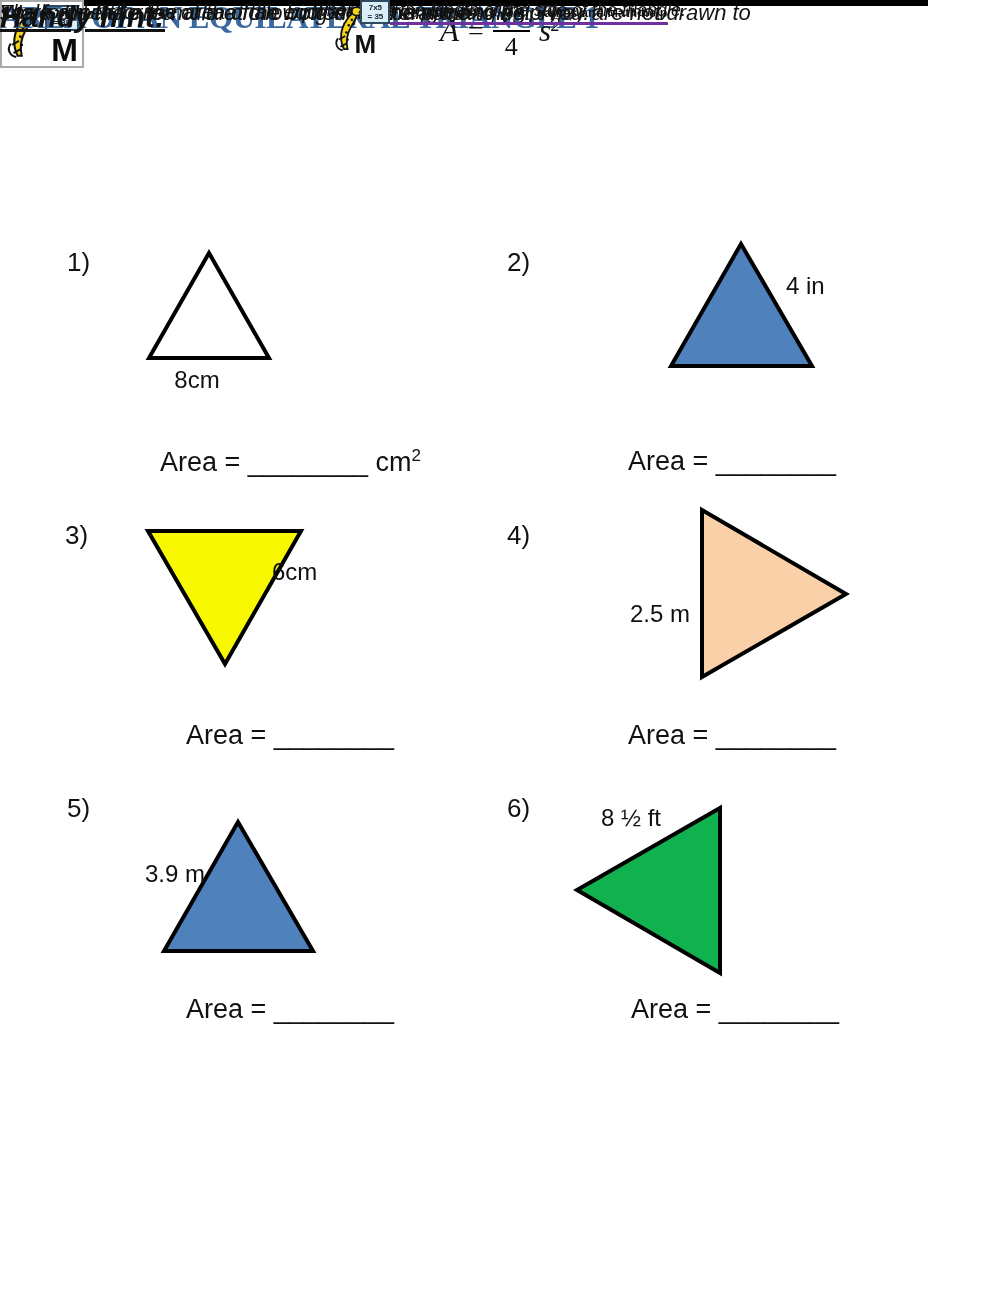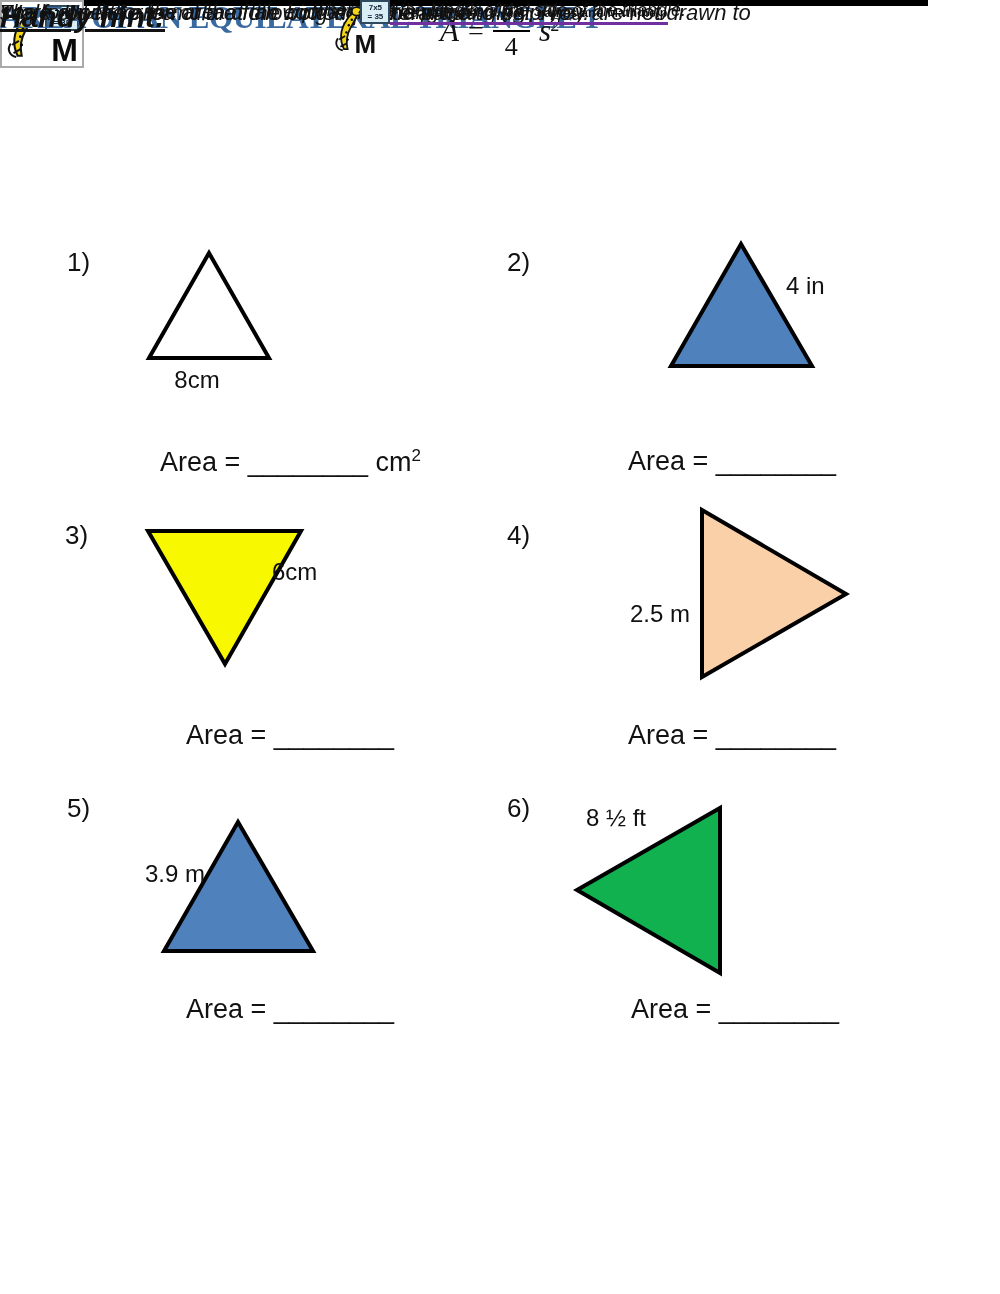--- a/index.html
+++ b/index.html
@@ -119,21 +119,21 @@
   <svg class="abs tri" style="left:159px; top:817px;" width="159" height="139">
     <polygon points="79,5 5,134 154,134" stroke="#000" stroke-width="4" fill="#4f81bd"></polygon>
   </svg>
   <div class="abs side-label" style="left:145px; top:860px;">3.9 m</div>
   <div class="abs area-line" style="left:186px; top:994px;"><span>Area = </span><span>________</span></div>
 
   <div class="abs pnum" style="left:507px; top:793px;">6)</div>
   <svg class="abs tri" style="left:572px; top:803px;" width="154" height="175">
     <polygon points="148,5 148,170 5,87" stroke="#000" stroke-width="4" fill="#12b150"></polygon>
   </svg>
-  <div class="abs side-label" style="left:586px; top:804px;text-align:right;">8 ½  ft</div>
+  <div class="abs side-label" style="left:601px; top:804px;text-align:right;">8 ½  ft</div>
   <div class="abs area-line" style="left:631px; top:994px;"><span>Area = </span><span>________</span></div>
 
   <div class="abs hint-heading">Handy hint:</div>
   <div class="abs hint-line1">The formula for the area of an equilateral triangle is</div>
 
   <div class="abs formula">
     <span class="f-lhs">A</span>
     <span class="f-eq">=</span>
     <span class="frac">
       <span class="num">√3</span>

